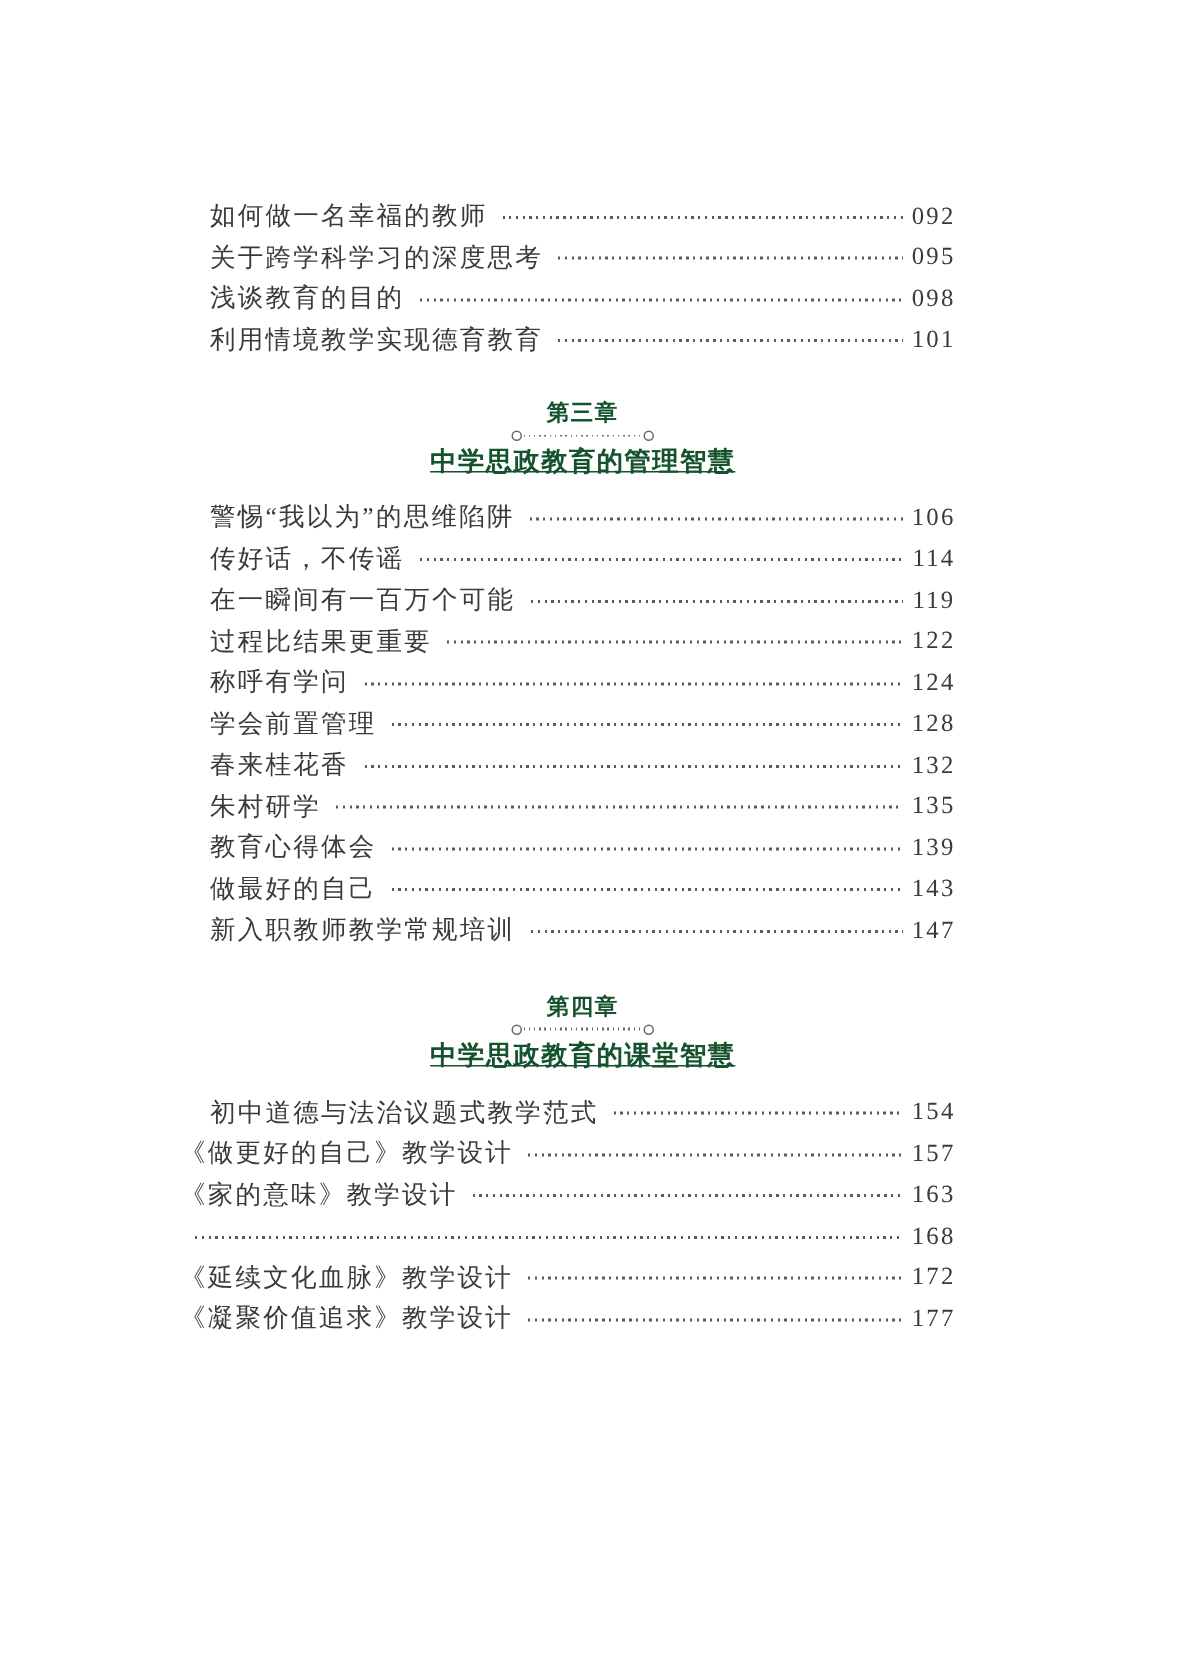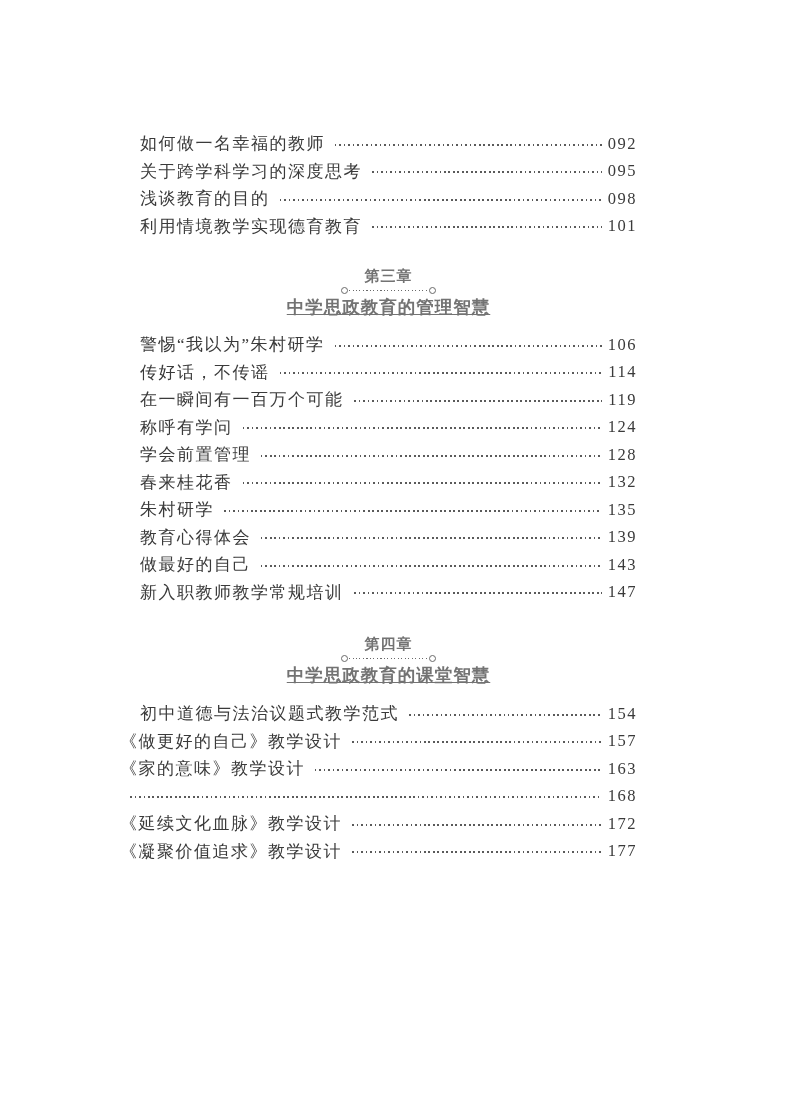--- a/index.html
+++ b/index.html
@@ -52,21 +52,21 @@
     flex: 0 0 auto;
     font-size: 16.5px;
     letter-spacing: 1.5px;
     color: #3a3a3a;
     text-align: right;
   }
   .chapter-heading {
     margin: 26px 0 12px 0;
     text-align: center;
     font-family: "Liberation Sans", "DejaVu Sans", sans-serif;
-    color: #737373;
+    color: #14532d;
   }
   .chapter-heading.ch4 { margin-top: 28px; margin-bottom: 13px; }
   .chapter-label {
     font-size: 15px;
     line-height: 20px;
     font-weight: 600;
     letter-spacing: 1px;
   }
   .chapter-divider {
     width: 95px;
@@ -129,33 +129,38 @@
       <div class="chapter-heading">
         <div class="chapter-label">第三章</div>
         <div class="chapter-divider">
           <span class="divider-circle"></span>
           <span class="divider-dotline"></span>
           <span class="divider-circle"></span>
         </div>
         <div class="chapter-title">中学思政教育的管理智慧</div>
       </div>
       <div class="toc-row">
-        <span class="toc-title">警惕“我以为”朱村研学</span>
+        <span class="toc-title">警惕“我以为”的思维陷阱</span>
         <span class="toc-leader"></span>
         <span class="toc-page">106</span>
       </div>
       <div class="toc-row">
         <span class="toc-title">传好话，不传谣</span>
         <span class="toc-leader"></span>
         <span class="toc-page">114</span>
       </div>
       <div class="toc-row">
         <span class="toc-title">在一瞬间有一百万个可能</span>
         <span class="toc-leader"></span>
         <span class="toc-page">119</span>
+      </div>
+      <div class="toc-row">
+        <span class="toc-title">过程比结果更重要</span>
+        <span class="toc-leader"></span>
+        <span class="toc-page">122</span>
       </div>
       <div class="toc-row">
         <span class="toc-title">称呼有学问</span>
         <span class="toc-leader"></span>
         <span class="toc-page">124</span>
       </div>
       <div class="toc-row">
         <span class="toc-title">学会前置管理</span>
         <span class="toc-leader"></span>
         <span class="toc-page">128</span>

